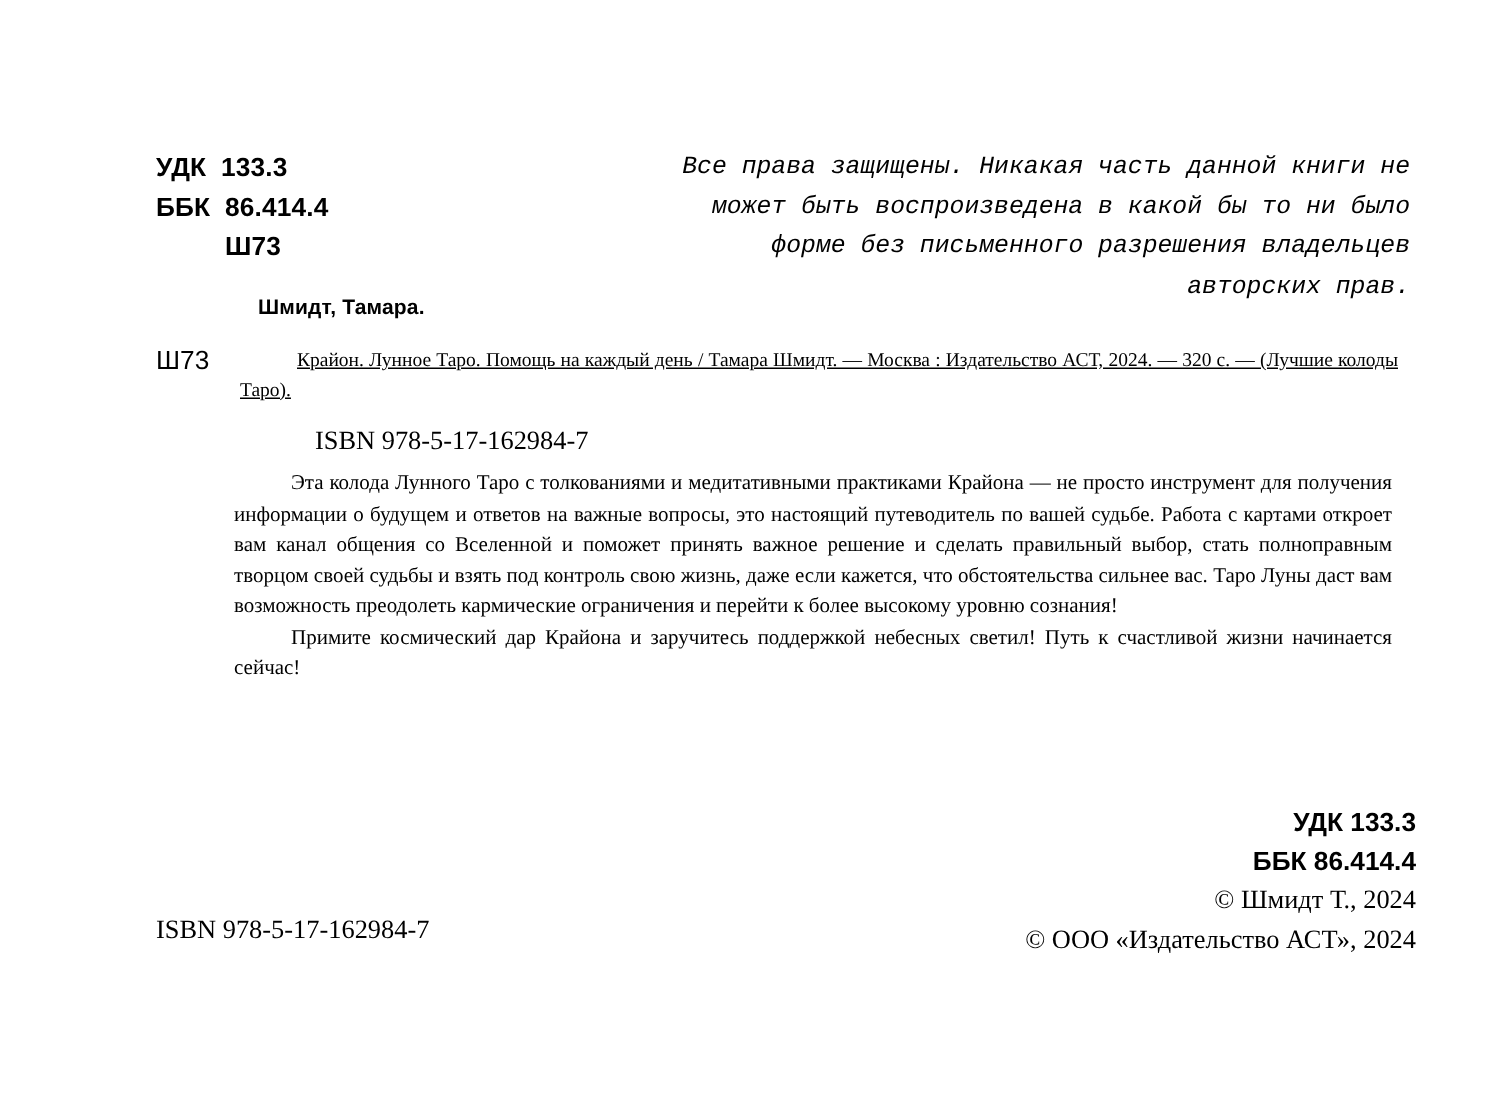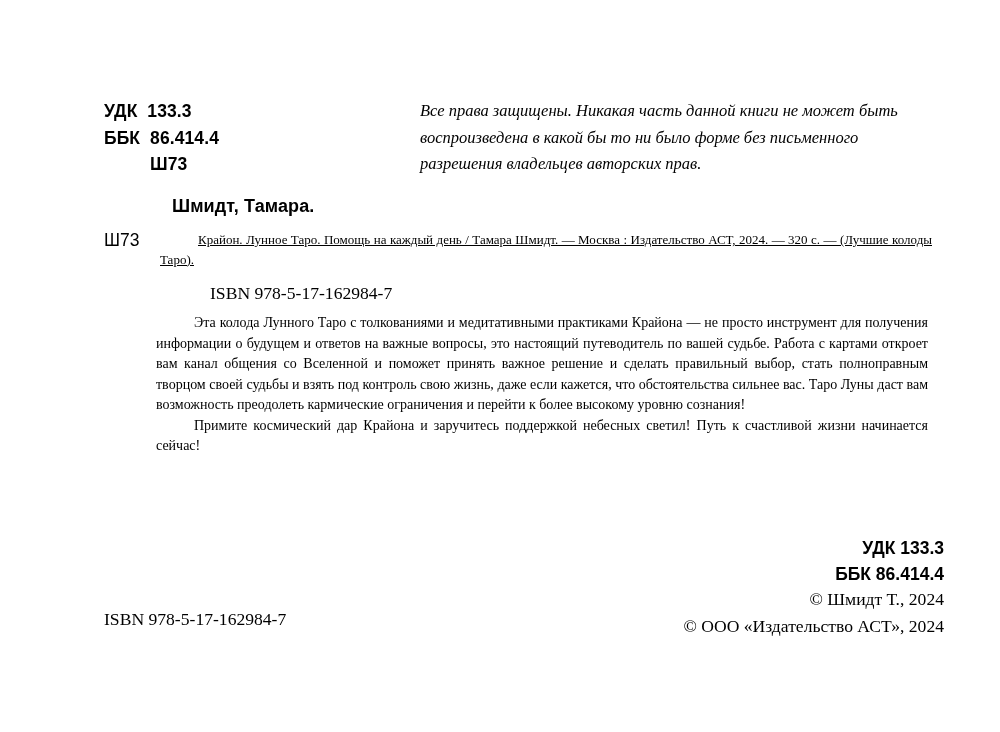--- a/index.html
+++ b/index.html
@@ -44,31 +44,31 @@
 
   
   .rights {
     position: absolute;
     left: 420px;
     top: 98px;
     width: 520px;
     font-style: italic;
     font-size: 16.5px;
     line-height: 1.62;
-    text-align: left;
-    font-family: Liberation Serif, serif;
+    text-align: right;
+    font-family: Liberation Mono, monospace;
   }
 
   
   .author {
     position: absolute;
     left: 172px;
     top: 196px;
     font-weight: bold;
-    font-size: 18px;
+    font-size: 14px;
     font-family: "Liberation Sans", sans-serif;
     letter-spacing: 0.1px;
   }
 
   
   .shelf-mark {
     position: absolute;
     left: 104px;
     top: 230px;
     font-size: 17.5px;

